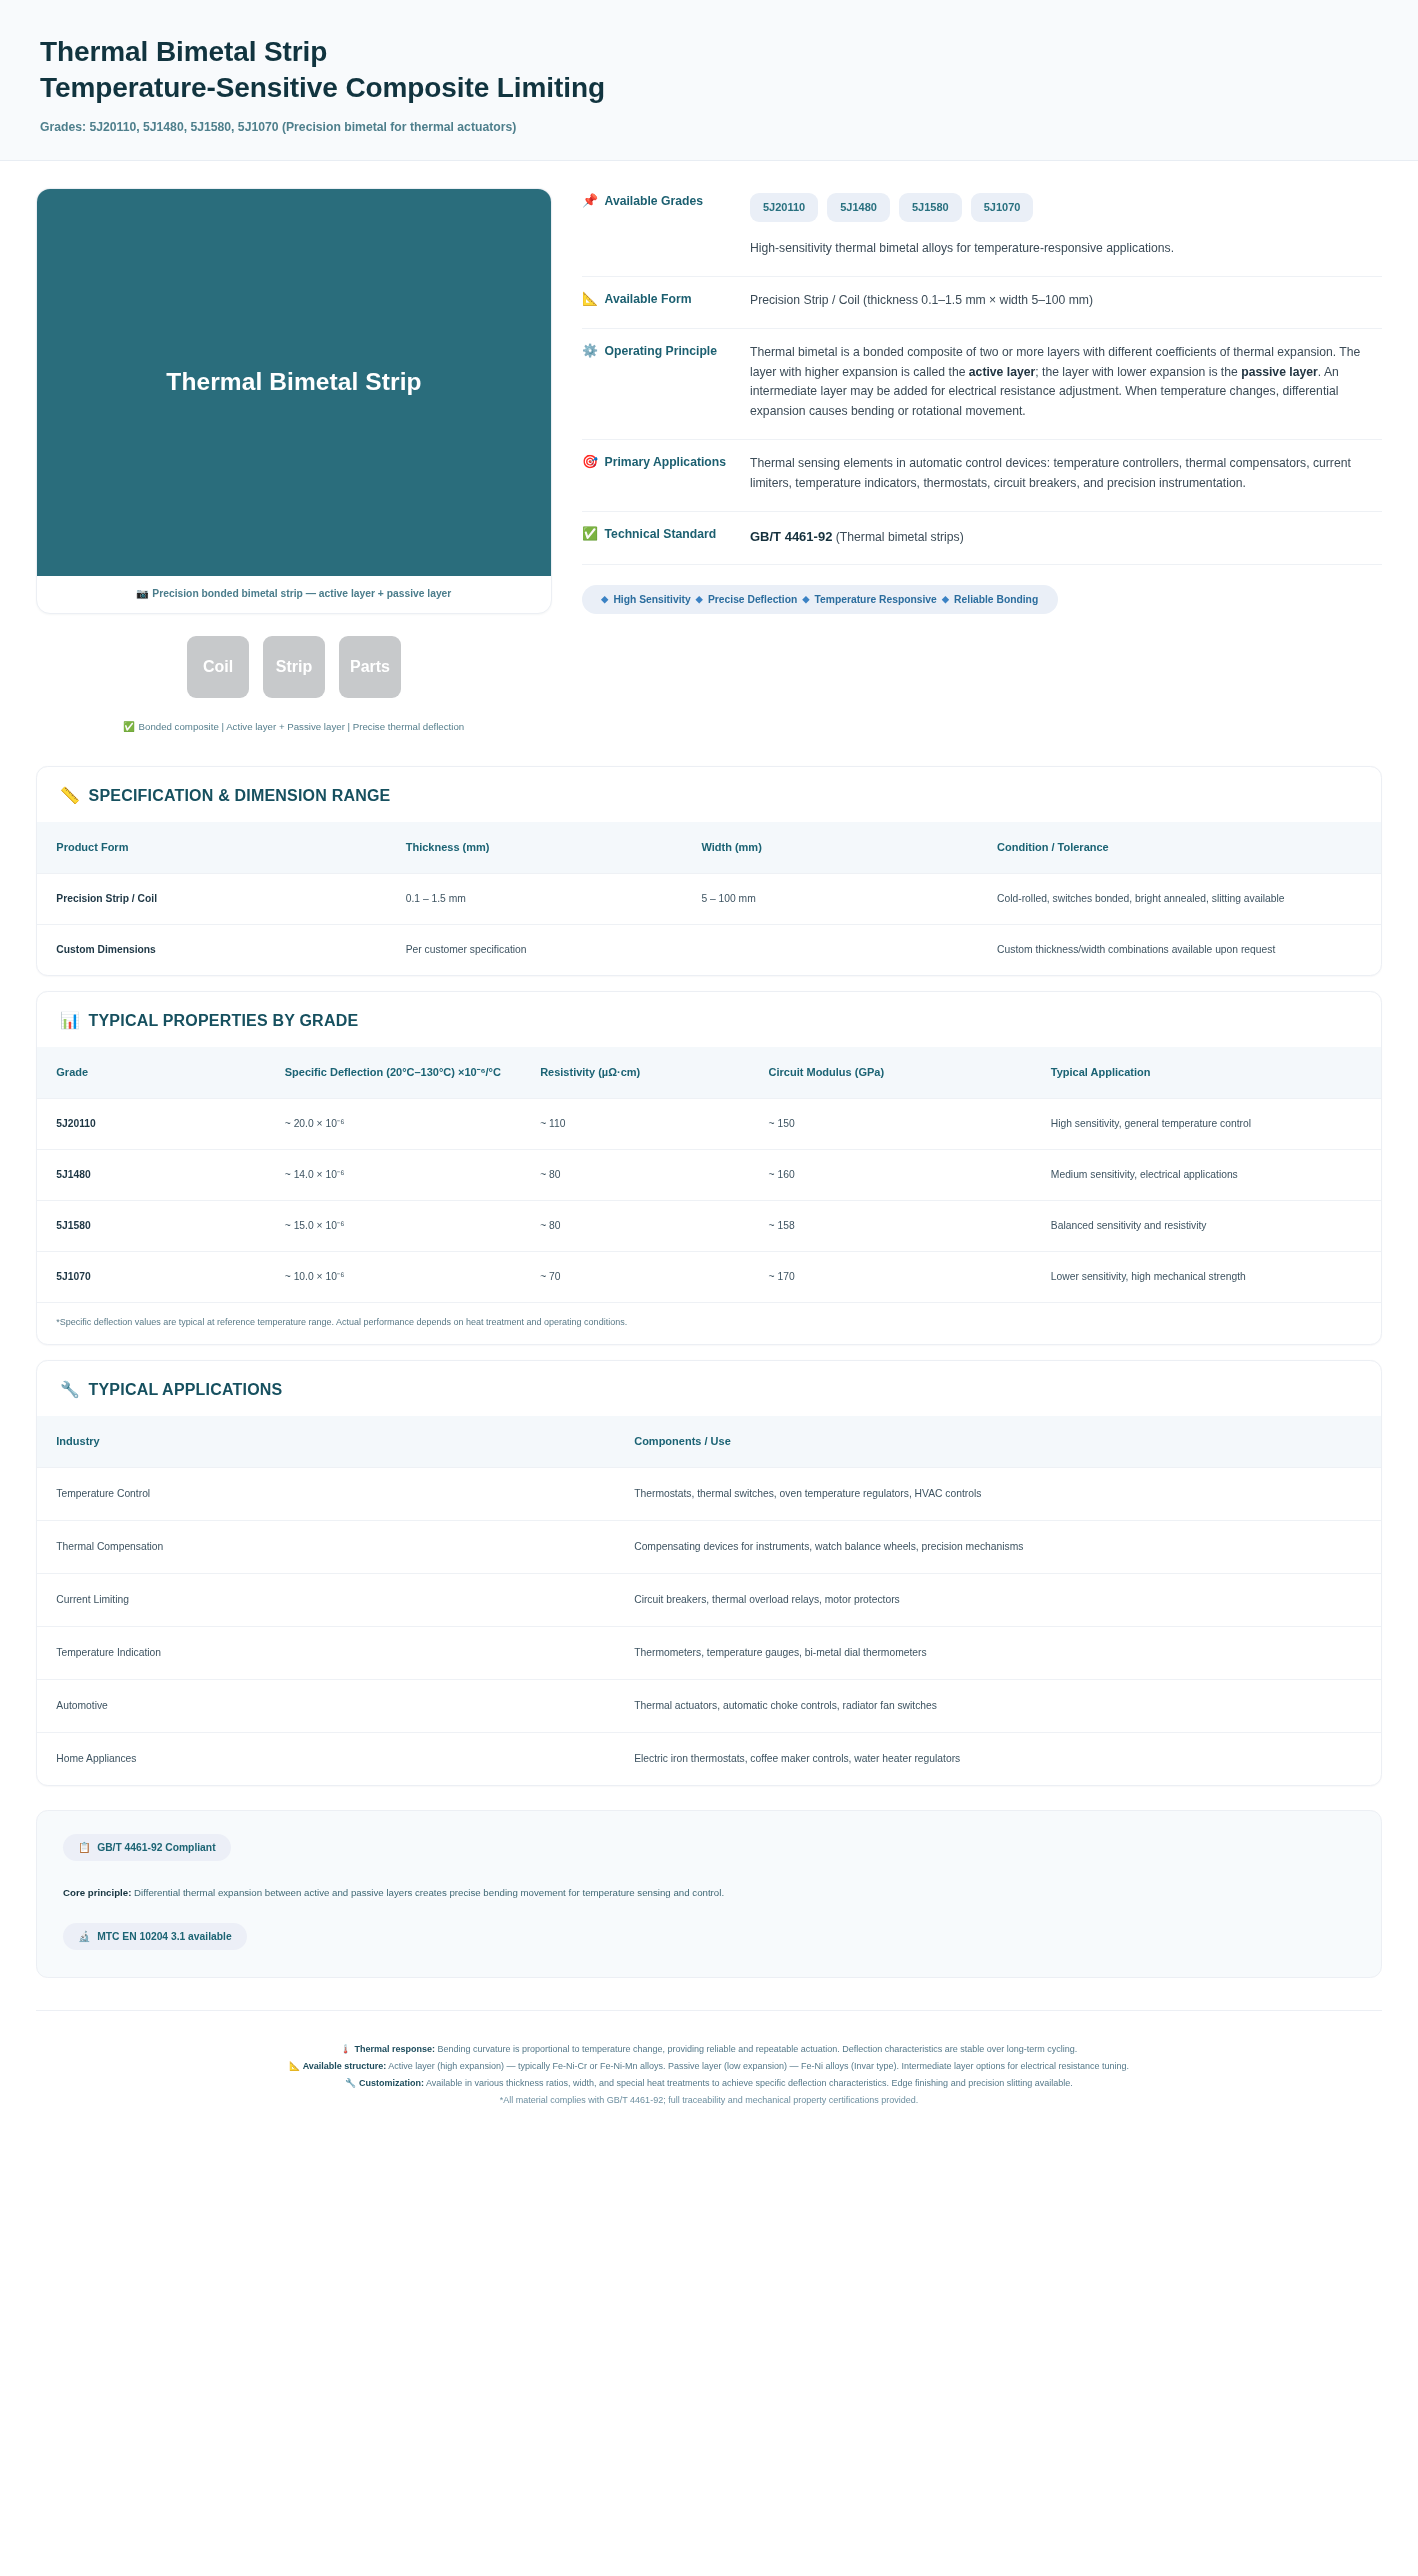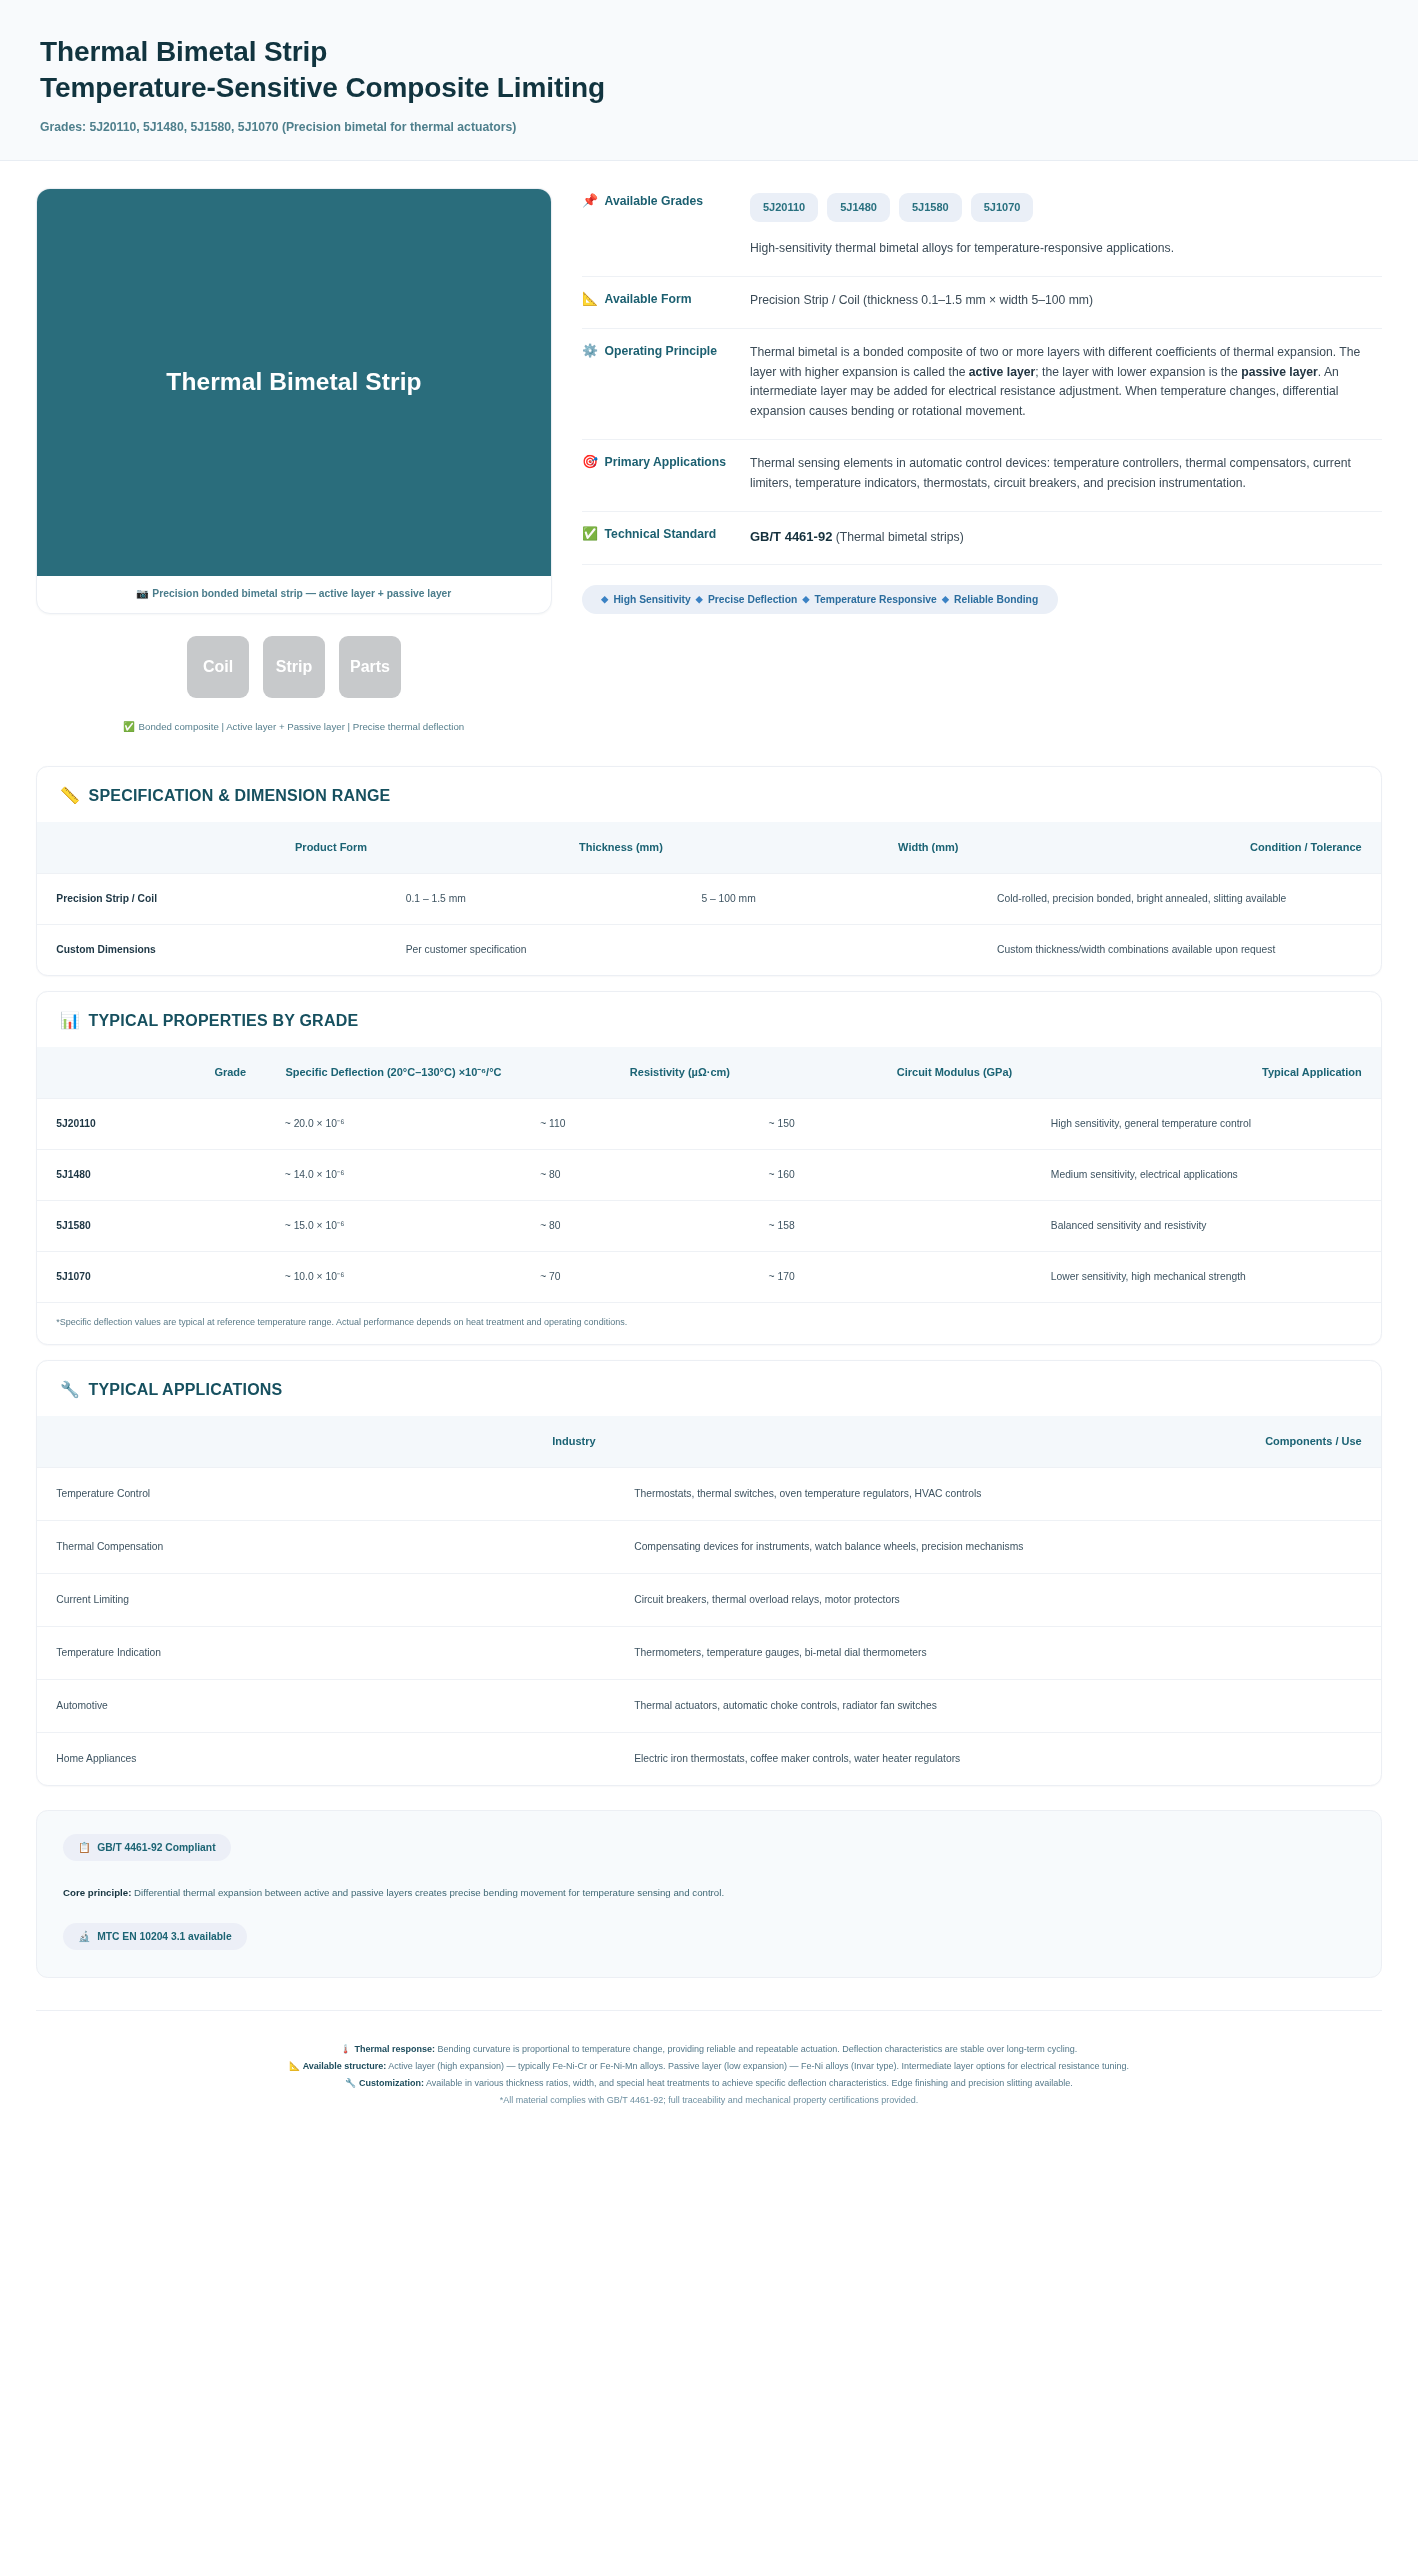--- a/index.html
+++ b/index.html
@@ -158,21 +158,21 @@
     font-weight: 700;
     color: #16505f;
     letter-spacing: 0.2px;
     display: flex;
     gap: 8.4px;
     align-items: center;
   }
   table { width: 100%; border-collapse: collapse; }
   thead tr { background: #f4f8fb; }
   th {
-    text-align: right;
+    text-align: left;
     padding: 17px 19.3px;
     font-size: 11px;
     font-weight: 700;
     color: #1b6374;
     vertical-align: middle;
     line-height: 1.5;
   }
   td {
     padding: 17px 19.3px;
     font-size: 10.3px;
@@ -351,21 +351,21 @@
         <th>Thickness (mm)</th>
         <th>Width (mm)</th>
         <th>Condition / Tolerance</th>
       </tr>
     </thead>
     <tbody>
       <tr>
         <td class="strong">Precision Strip / Coil</td>
         <td>0.1 – 1.5 mm</td>
         <td>5 – 100 mm</td>
-        <td>Cold-rolled, precision bonded, bright annealed, slitting available</td>
+        <td>Cold-rolled, switches bonded, bright annealed, slitting available</td>
       </tr>
       <tr>
         <td class="strong">Custom Dimensions</td>
         <td>Per customer specification</td>
         <td></td>
         <td>Custom thickness/width combinations available upon request</td>
       </tr>
     </tbody>
   </table>
 </div>

